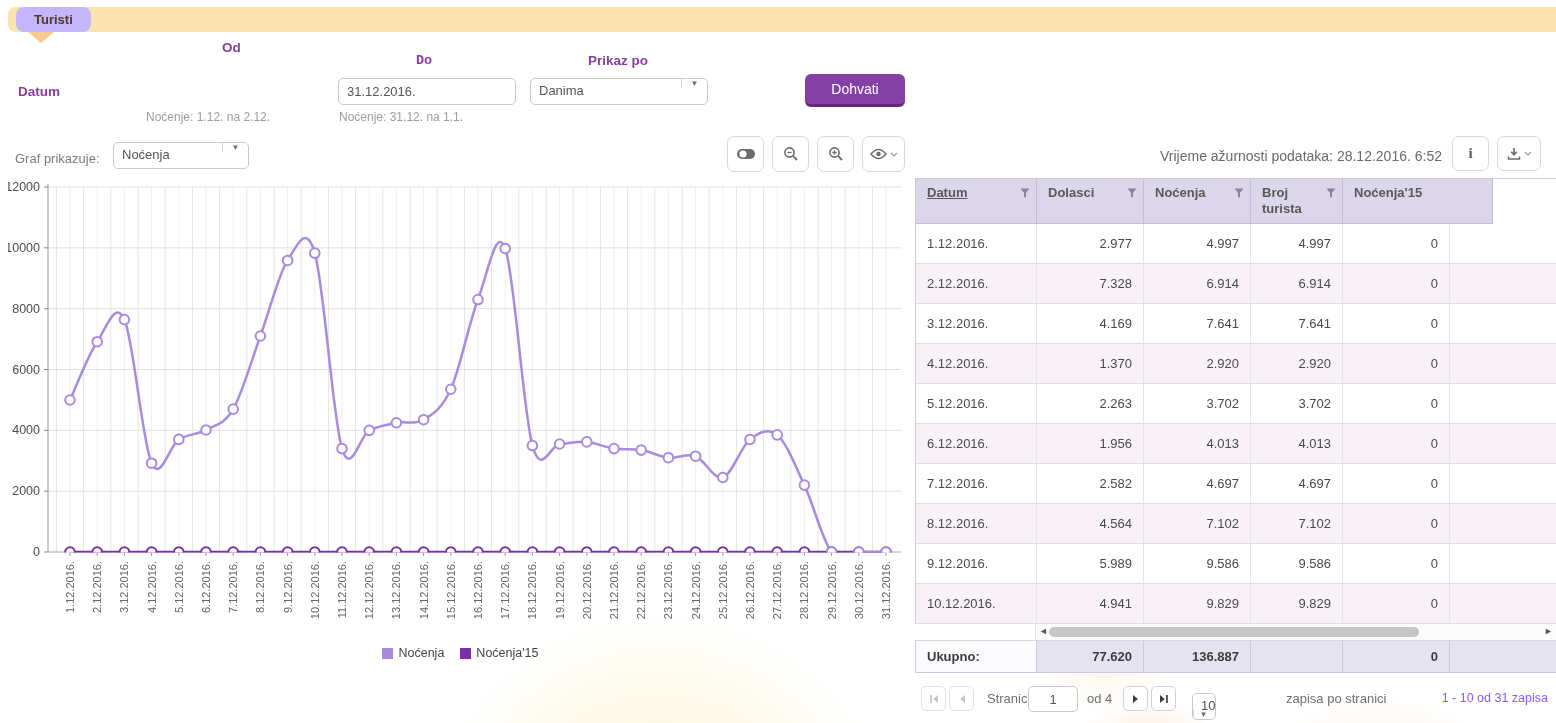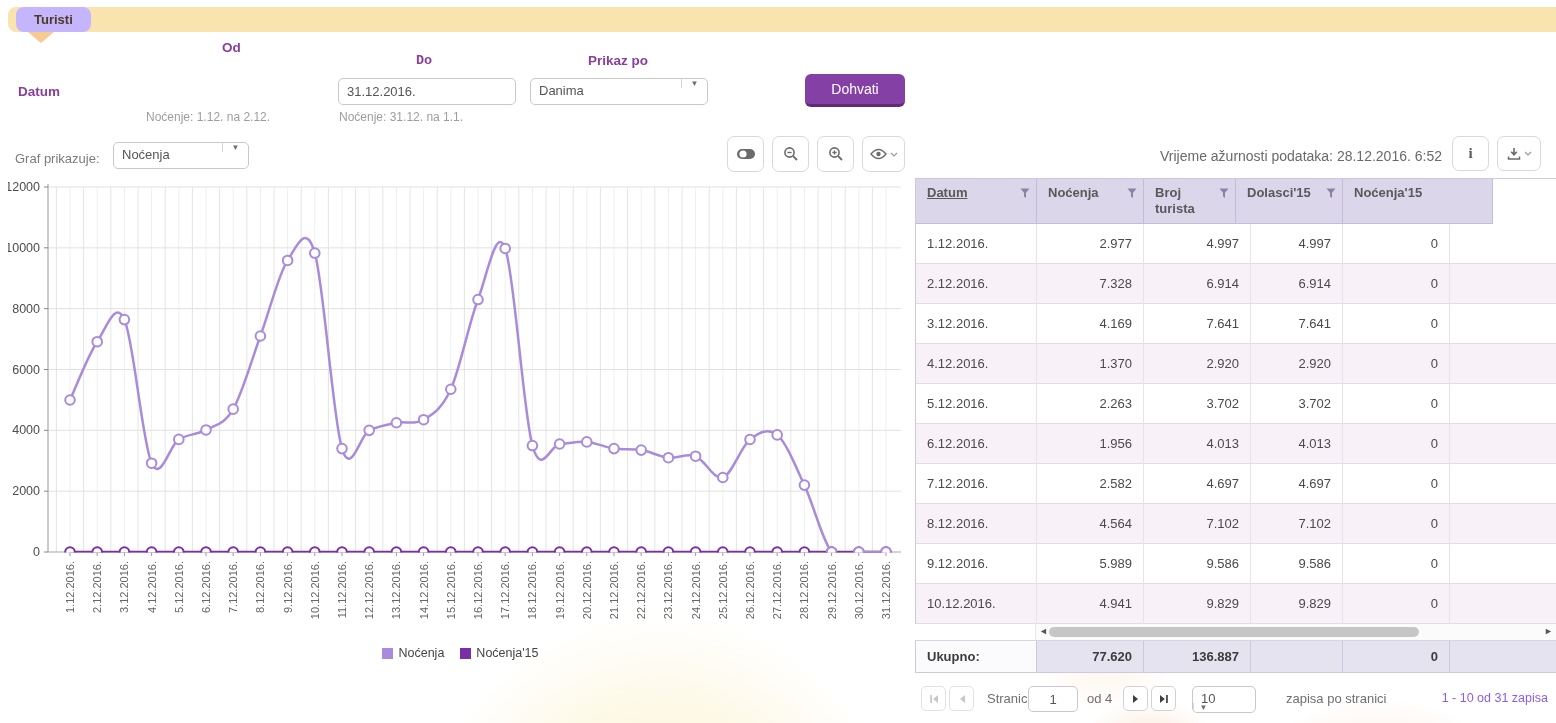--- a/index.html
+++ b/index.html
@@ -81,21 +81,21 @@
   #total-row .tcell.num { justify-content:flex-end; }
 
   #pager { position:relative; height:34px; margin-top:13px; }
   .pgbtn { position:absolute; top:0; width:25px; height:25px; background:#fff; border:1px solid #d2d2d2;
            border-radius:5px; display:flex; align-items:center; justify-content:center; color:#3f3f3f; cursor:pointer; }
   .pgbtn.disabled { color:#c6c6c6; border-color:#e2e2e2; cursor:default; }
   .pgtext { position:absolute; top:5px; font-size:13px; color:#6f6f6f; }
   #page-input { position:absolute; left:113px; top:0; width:50px; height:26px; border:1px solid #c9c9c9;
                 border-radius:5px; text-align:center; font-size:13px; color:#555; outline:none;
                 font-family:"Liberation Sans", sans-serif; }
-  #pagesize { left:277px; top:0; width:64px;flex-direction:column; }
+  #pagesize { left:277px; top:7px; width:24px;flex-direction:column; }
   #range-info { position:absolute; right:8px; top:5px; font-size:12.5px; color:#8b5cf6; }
 
   svg text { font-family:"Liberation Sans", sans-serif; }
 </style>
 </head>
 <body>
 
 <div id="stage">
   <div id="bg-decor"></div>
 
@@ -413,37 +413,37 @@
     <div id="grid-clip">
       <div id="grid-head">
           <div class="grid-row">
             <div class="hcell" style="width: 121px;">
               <span class="ht sorted">Datum</span>
               <svg class="funnel" width="10" height="11" viewBox="0 0 10 11">
                 <path d="M0.5 0.5 H9.5 L6 4.8 V10 L4 8.4 V4.8 Z" fill="#8d82a6"></path>
               </svg>
             </div>
             <div class="hcell" style="width: 107px;">
+              <span class="ht">Dolasci</span>
+              <svg class="funnel" width="10" height="11" viewBox="0 0 10 11">
+                <path d="M0.5 0.5 H9.5 L6 4.8 V10 L4 8.4 V4.8 Z" fill="#8d82a6"></path>
+              </svg>
+            </div>
+            <div class="hcell" style="width: 107px;">
               <span class="ht">Noćenja</span>
               <svg class="funnel" width="10" height="11" viewBox="0 0 10 11">
                 <path d="M0.5 0.5 H9.5 L6 4.8 V10 L4 8.4 V4.8 Z" fill="#8d82a6"></path>
               </svg>
             </div>
             <div class="hcell" style="width: 92px;">
               <span class="ht">Broj turista</span>
               <svg class="funnel" width="10" height="11" viewBox="0 0 10 11">
                 <path d="M0.5 0.5 H9.5 L6 4.8 V10 L4 8.4 V4.8 Z" fill="#8d82a6"></path>
               </svg>
             </div>
-            <div class="hcell" style="width: 107px;">
-              <span class="ht">Dolasci'15</span>
-              <svg class="funnel" width="10" height="11" viewBox="0 0 10 11">
-                <path d="M0.5 0.5 H9.5 L6 4.8 V10 L4 8.4 V4.8 Z" fill="#8d82a6"></path>
-              </svg>
-            </div>
             <div class="hcell" style="width: 150px;">
               <span class="ht">Noćenja'15</span>
             </div>
           </div>
         </div>
       <div id="grid-body">
           <div class="grid-row">
             <div class="cell" style="width: 121px;">1.12.2016.</div>
             <div class="cell num" style="width: 107px;">2.977</div>
             <div class="cell num" style="width: 107px;">4.997</div>

